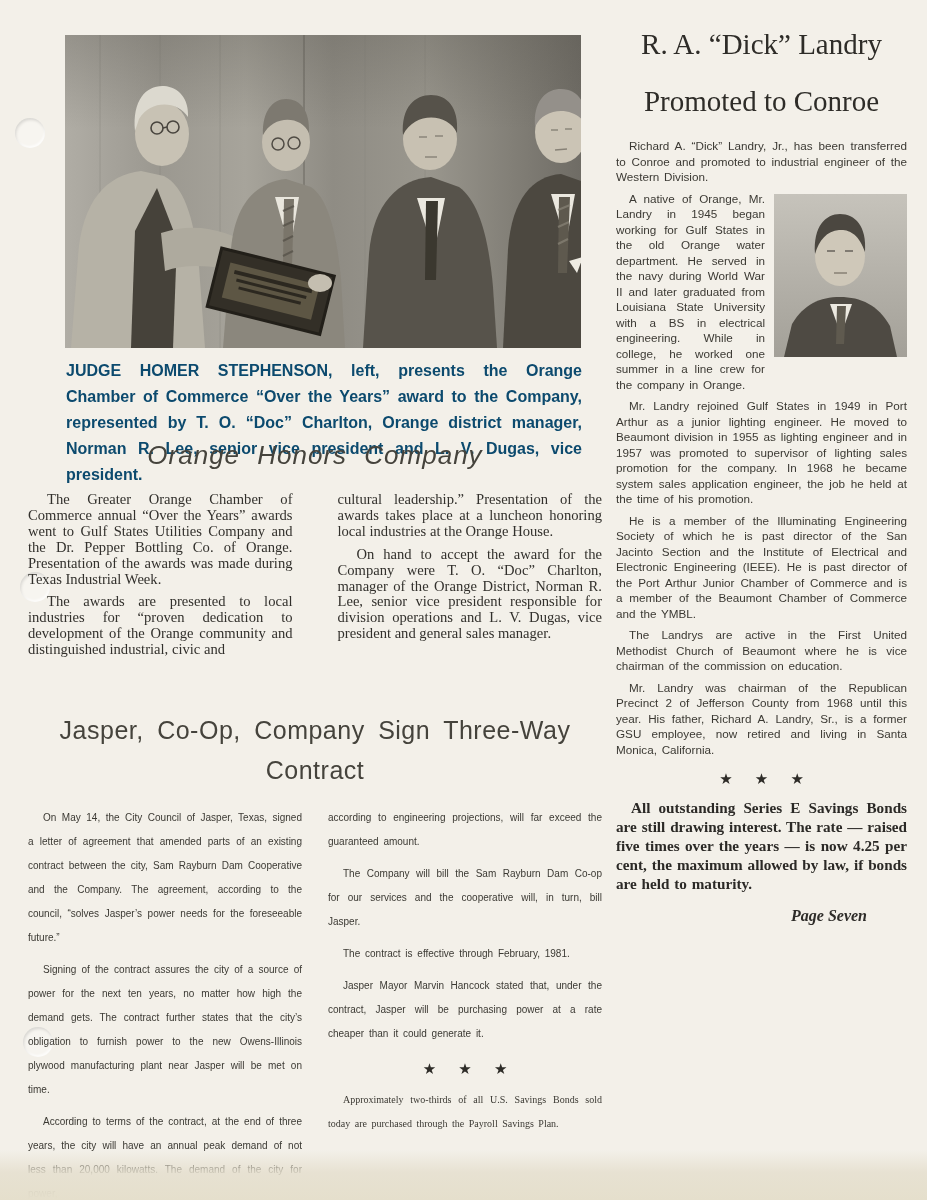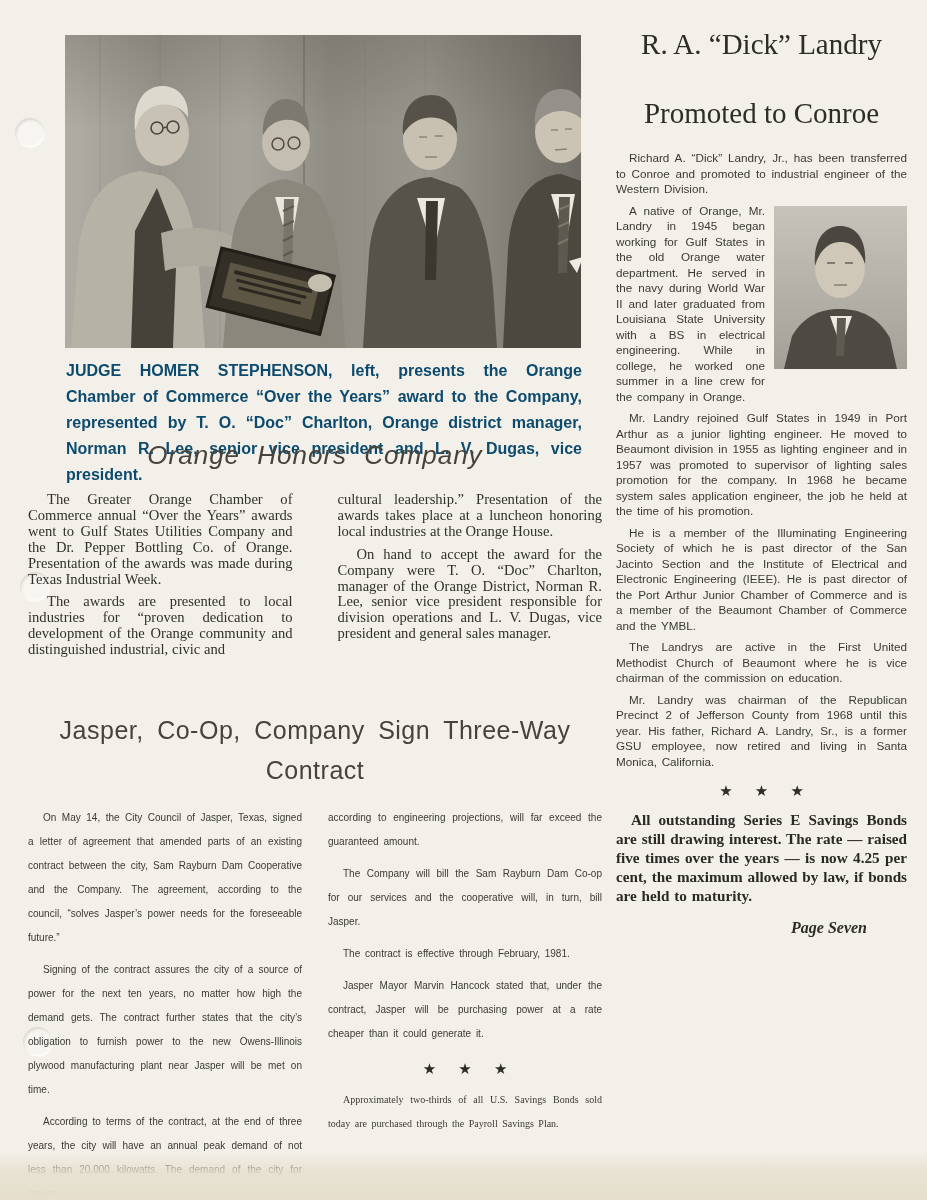--- a/index.html
+++ b/index.html
@@ -33,21 +33,21 @@
               margin:0 0 8px;text-indent:15px;word-spacing:2px;}
 
   .stars{text-align:center;color:#2e2c28;font-size:15px;word-spacing:18px;
          margin:14px 0 10px;text-indent:0;}
   .bonds-note{font-family:"Liberation Serif",serif;font-size:14.8px;line-height:19.4px;
               text-align:justify;color:#32302c;text-indent:19px;margin:12px 0 0;}
 
   .sidebar{position:absolute;left:616px;top:28px;width:291px;}
   .sidebar-title{font-family:"Liberation Serif",serif;font-weight:400;font-size:29px;
                  color:#2e2c28;text-align:center;margin:0 0 20px;}
-  .sidebar-title .tline{display:block;margin-bottom:36px;}
+  .sidebar-title .tline{display:block;margin-bottom:24px;}
   .sidebar-title .tline:last-child{margin-bottom:16px;}
   .sidebar .body p{font-size:11.7px;line-height:15.5px;text-align:justify;color:#3b3933;
                    margin:0 0 6px;text-indent:13px;word-spacing:1.5px;}
   .portrait{float:right;width:133px;height:163px;margin:3px 0 6px 9px;}
   .sidebar .stars{margin:13px 0 8px;}
   .bonds-bold{font-family:Liberation Serif, serif;font-weight:bold;font-size:15.2px;
               line-height:19px;text-align:justify;color:#2b2926;text-indent:15px;
               word-spacing:1px;margin:10px 0 0;}
   .page-label{font-family:"Liberation Serif",serif;font-weight:bold;font-style:italic;
               font-size:16px;text-align:right;padding-right:40px;color:#2e2c29;margin:14px 0 0;}

